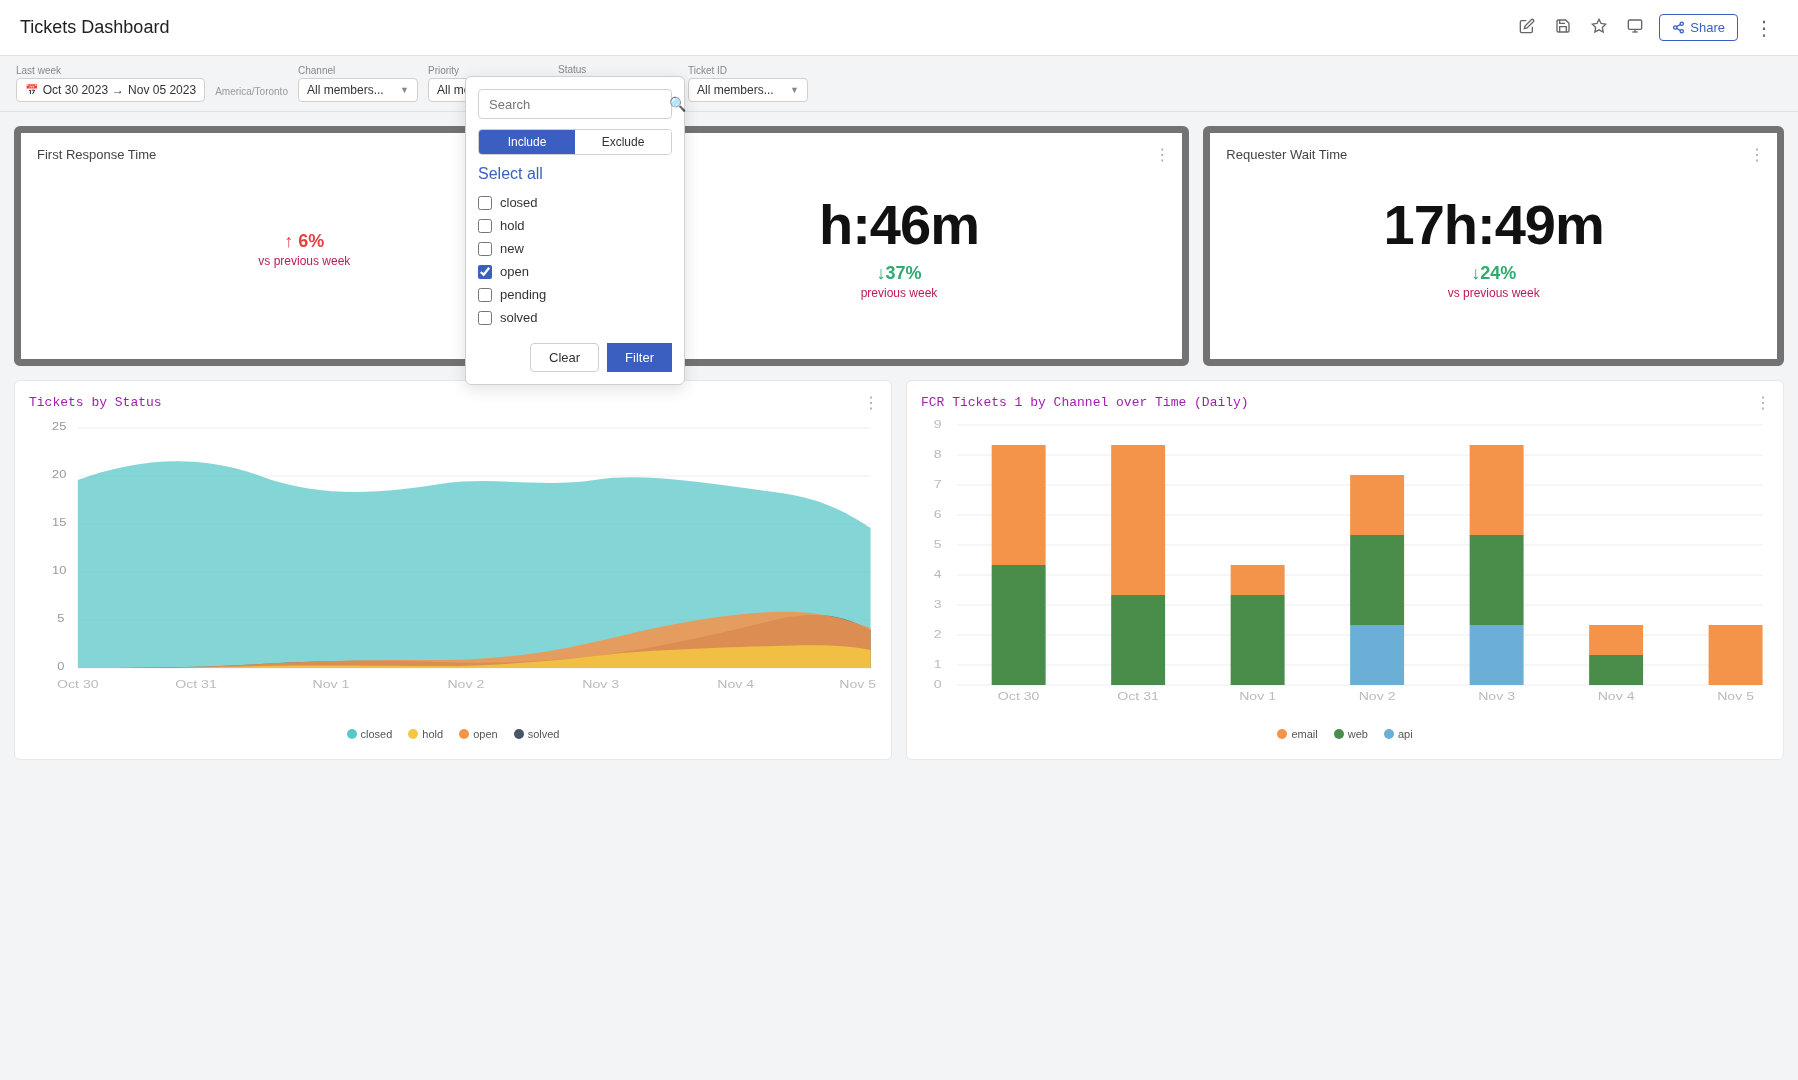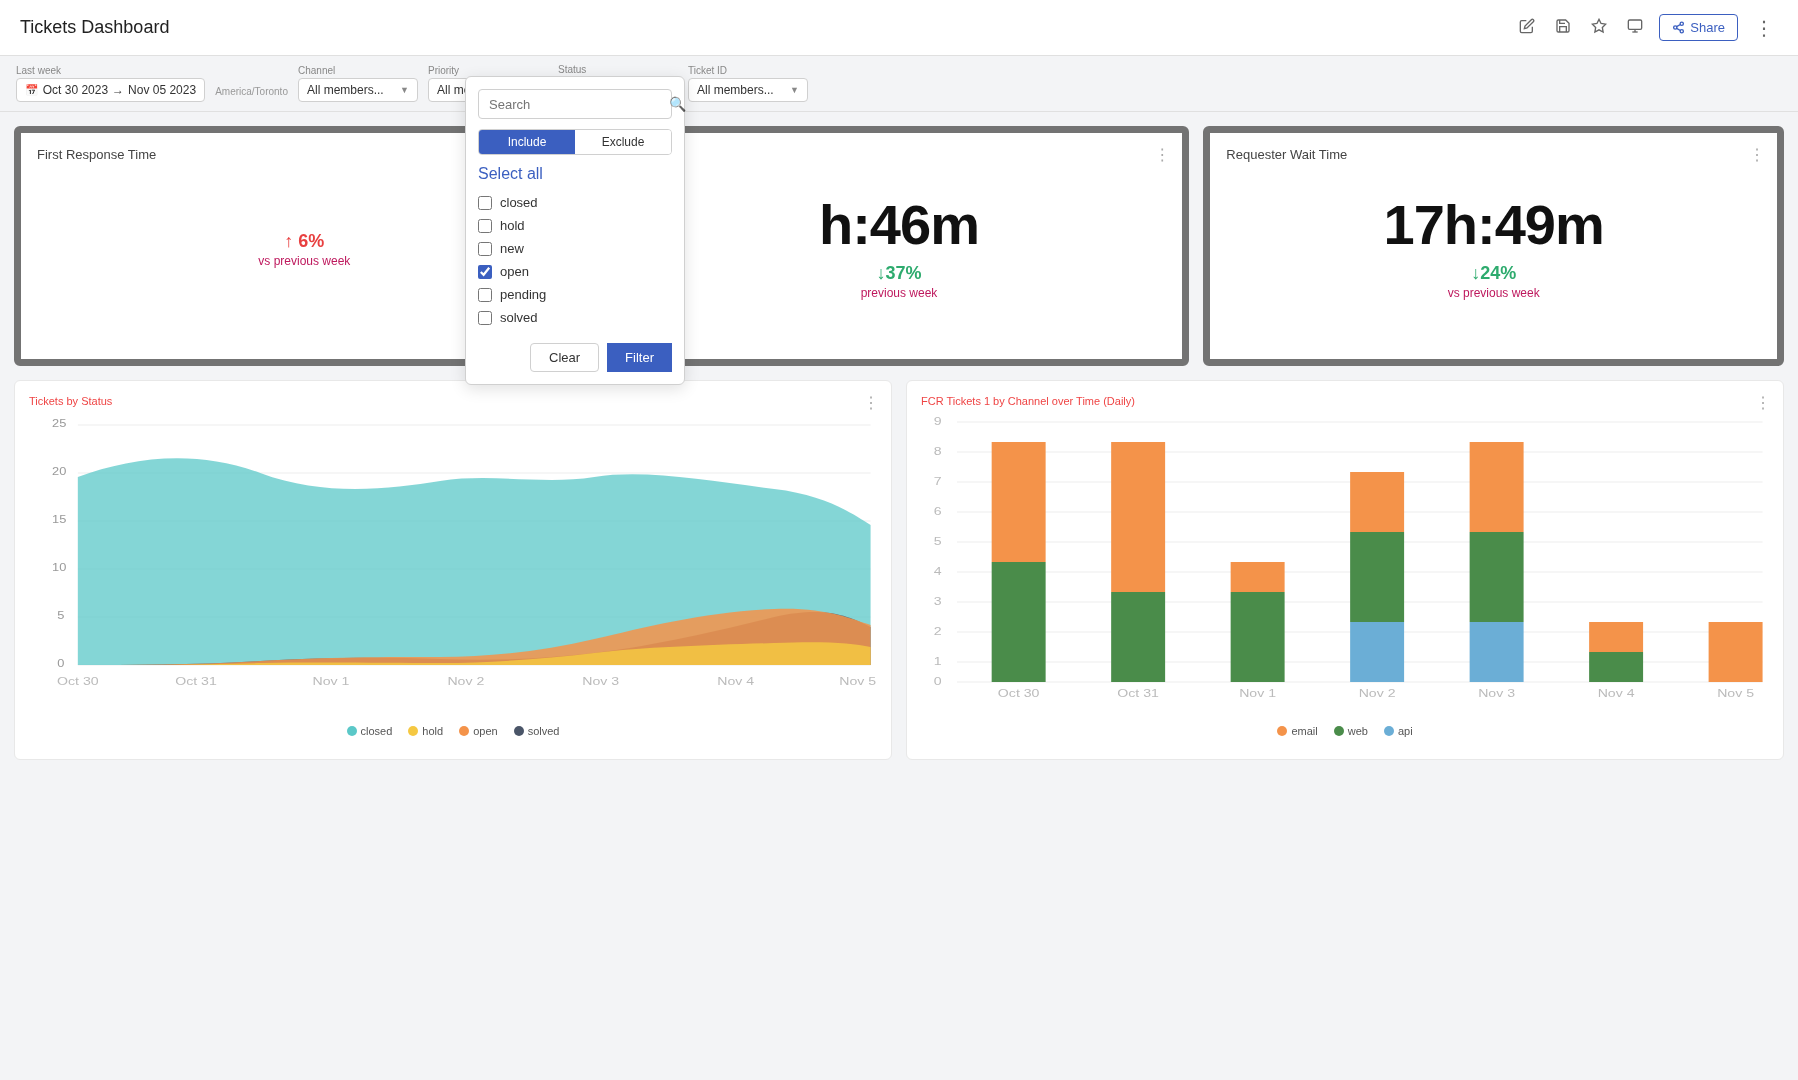--- a/index.html
+++ b/index.html
@@ -47,21 +47,21 @@
     .metric-change { font-size: 18px; font-weight: 600; margin-top: 6px; }
     .metric-change.up { color: #e84040; }
     .metric-change.down { color: #2eab6e; }
     .metric-vs { font-size: 12px; color: #be185d; margin-top: 2px; }
 
     .charts-row { display: grid; grid-template-columns: 1fr 1fr; gap: 14px; }
     .chart-card {
       background: #fff; border-radius: 6px; border: 1px solid #e8e8e8;
       padding: 14px; position: relative; min-height: 380px;
     }
-    .chart-title { font-size: 11px; font-weight: 500; color: #ef4444; margin-bottom: 10px; }
+    .chart-title { font-size: 13px; font-weight: 500; color: #a21caf; margin-bottom: 10px; font-family: Liberation Mono, monospace; }
     .chart-menu { position: absolute; top: 12px; right: 12px; color: #aaa; cursor: pointer; font-size: 16px; }
 
     
     .area-chart-container { width: 100%; height: 300px; position: relative; }
     .area-chart-container svg { width: 100%; height: 100%; }
     .chart-legend { display: flex; gap: 16px; margin-top: 8px; justify-content: center; }
     .legend-item { display: flex; align-items: center; gap: 4px; font-size: 11px; color: #555; }
     .legend-dot { width: 10px; height: 10px; border-radius: 50%; }
 
     

